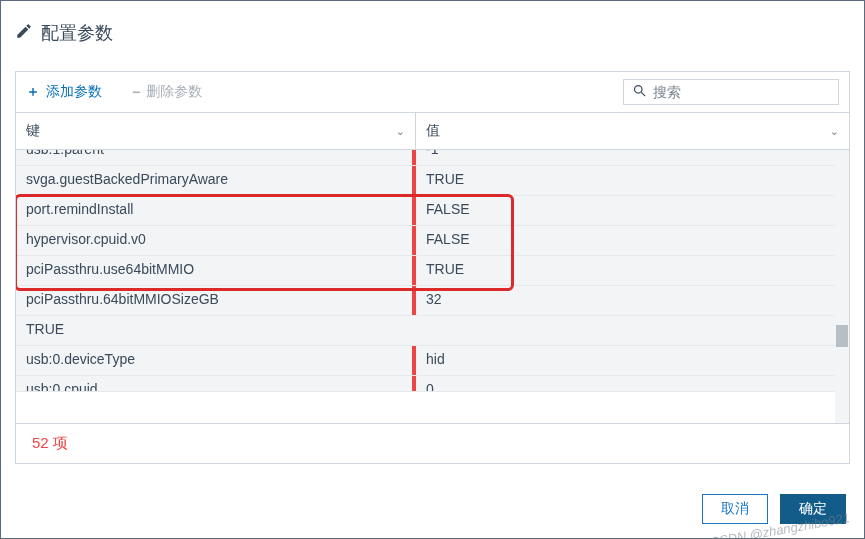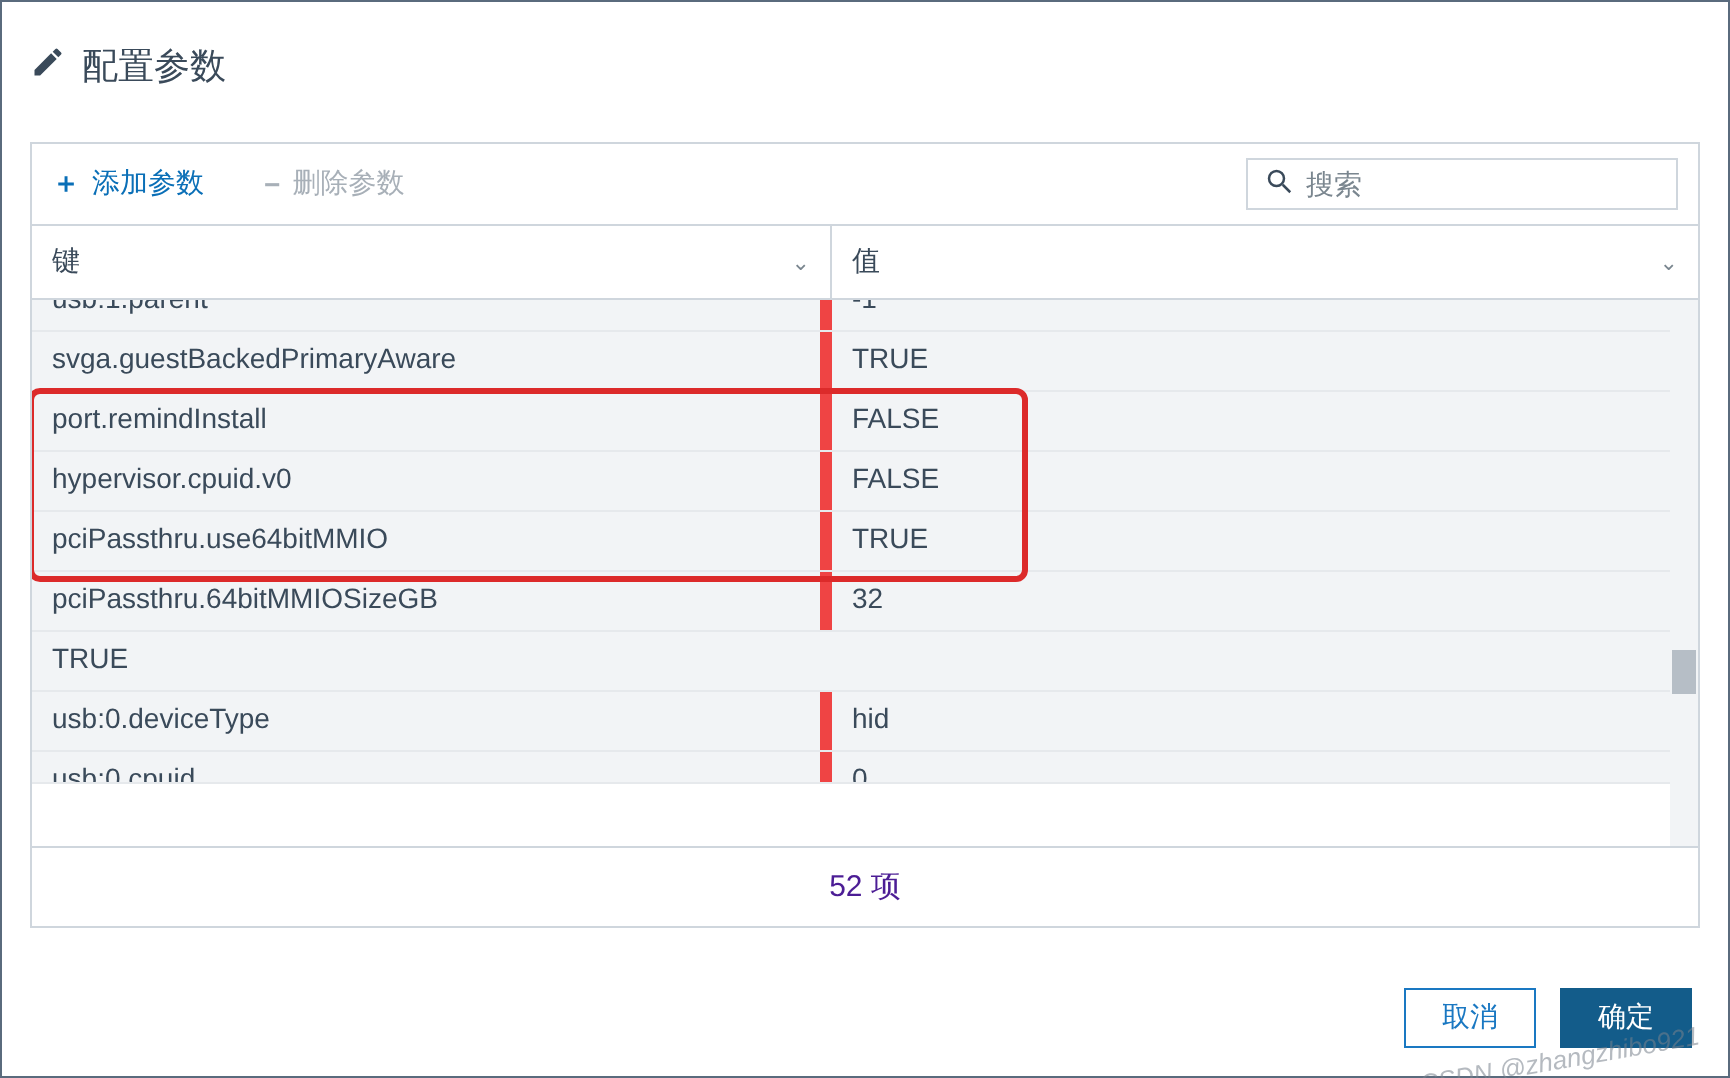--- a/index.html
+++ b/index.html
@@ -124,21 +124,21 @@
   .row.clip-bottom {
     height: 16px;
     overflow: hidden;
   }
   .row .cell {
     padding: 5px 10px;
     white-space: nowrap;
     overflow: hidden;
     text-overflow: ellipsis;
   }
-  .row .cell.key { width: 400px; border-right: 6px solid #ef4444; }
+  .row .cell.key { width: 400px; border-right: 4px solid #ef4444; }
   .row .cell.val { flex: 1; }
   .highlight-box {
     position: absolute;
     border: 3px solid #dc2a2a;
     border-radius: 6px;
     left: -2px;
     top: 44px;
     width: 500px;
     height: 97px;
     pointer-events: none;
@@ -162,24 +162,24 @@
     position: absolute;
     left: 0;
     width: 12px;
     top: 175px;
     height: 22px;
     background: #b6bec6;
   }
   .table-footer {
     border-top: 1px solid #cfd6dd;
     padding: 10px 16px;
-    text-align: center;
+    text-align: left;
     font-size: 15px;
     font-weight: 500;
-    color: #4c1d95;
+    color: #ef4444;
   }
   .dialog-footer {
     padding: 30px 18px 14px 18px;
     display: flex;
     justify-content: flex-end;
     gap: 12px;
   }
   .btn {
     min-width: 66px;
     height: 30px;

